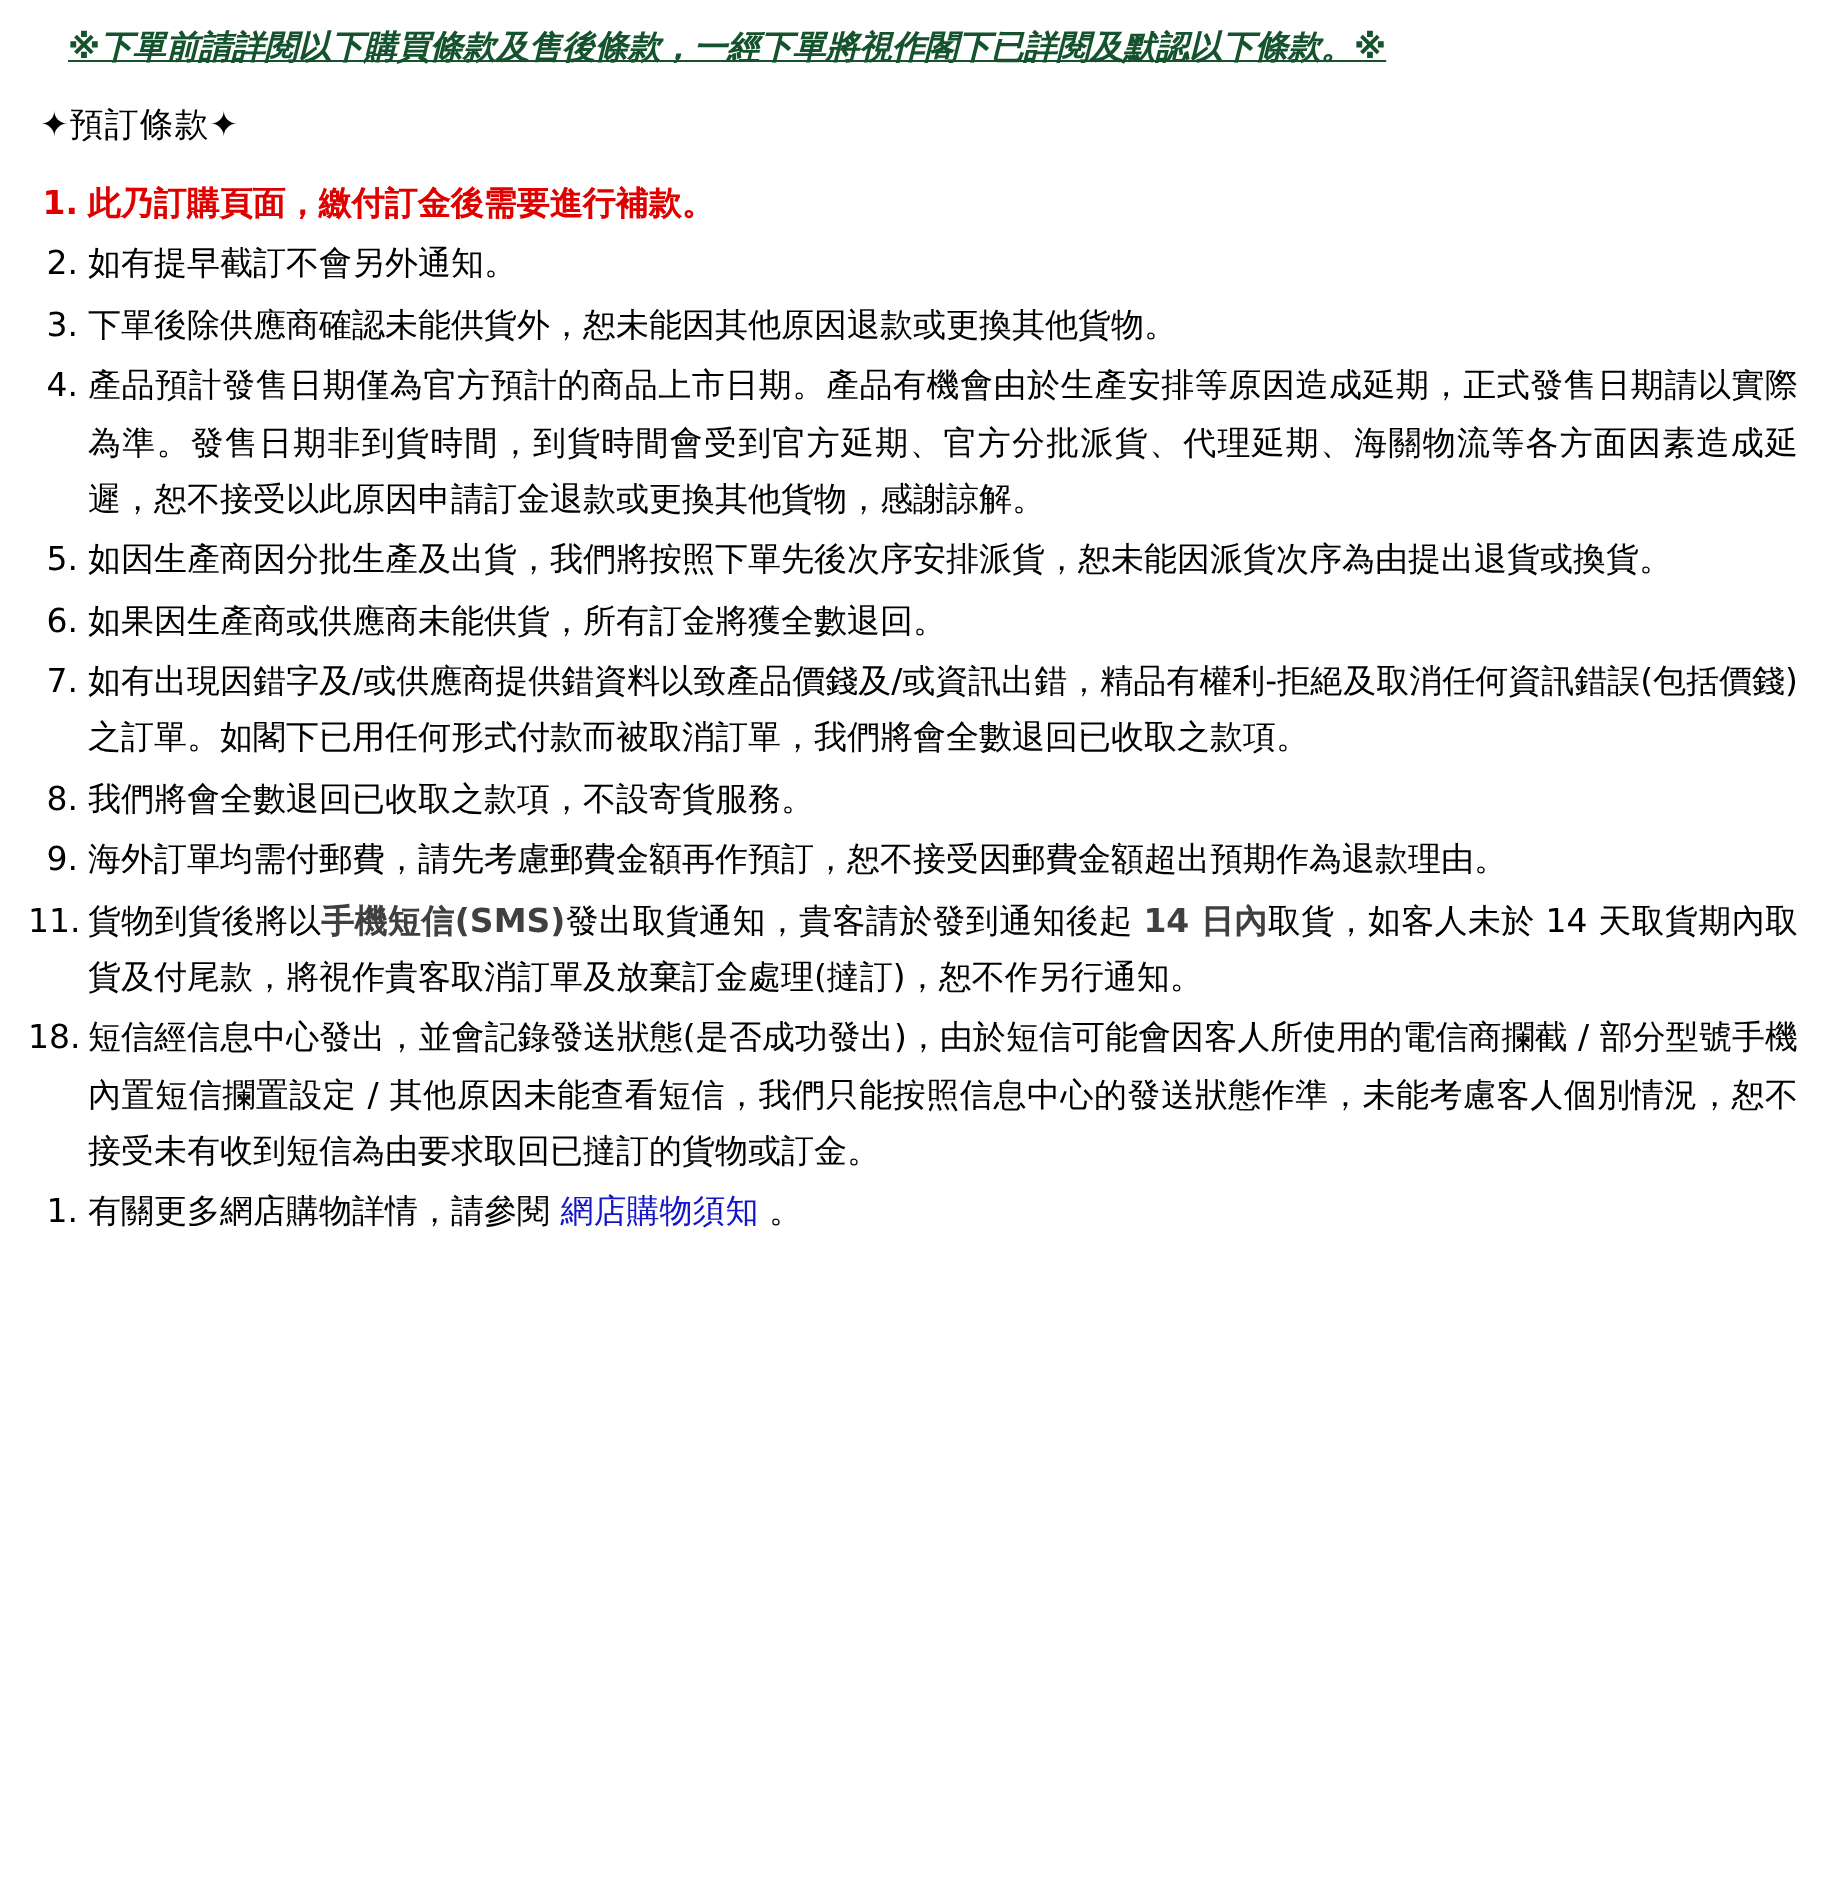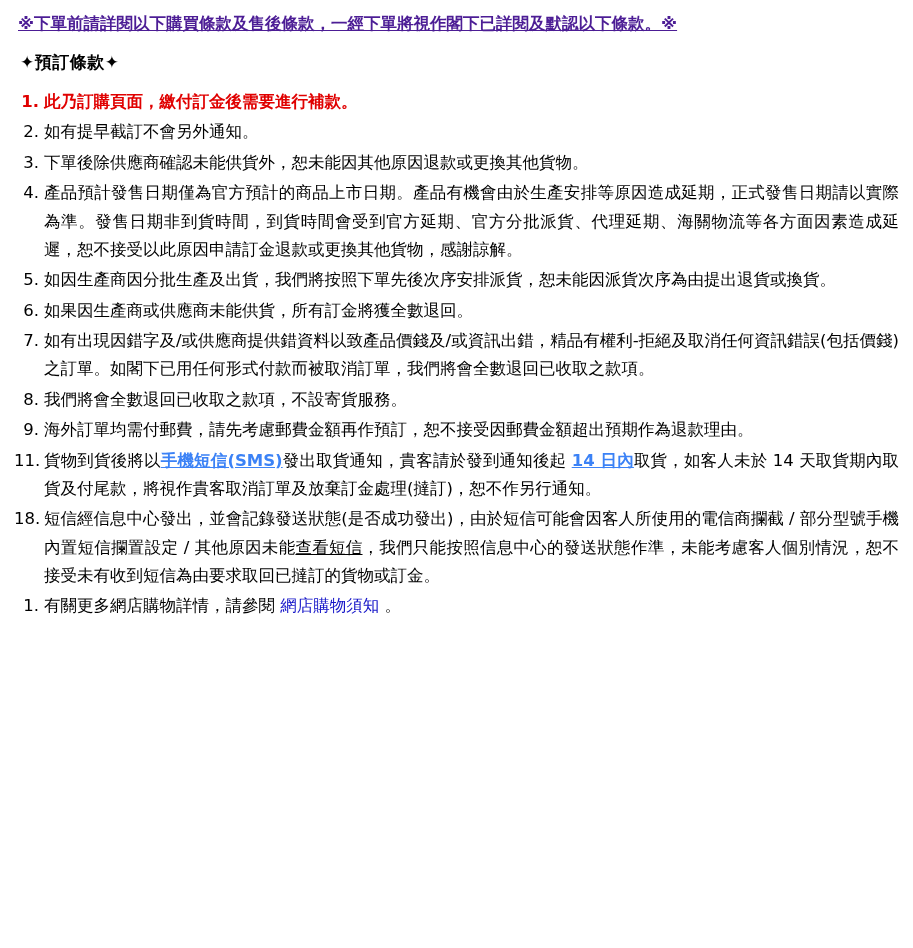--- a/index.html
+++ b/index.html
@@ -13,31 +13,32 @@
     font-family: "DejaVu Sans", "Liberation Sans", sans-serif;
     color: #000000;
     -webkit-font-smoothing: antialiased;
   }
   .page {
     width: 913px;
     box-sizing: border-box;
     padding: 10px 14px 8px 14px;
   }
   .notice {
-    color: #4c1d95;
+    color: #14532d;
     font-weight: bold;
     font-size: 16.5px;
     text-decoration: underline;
     letter-spacing: 0px;
     line-height: 1.4;
-    margin: 2px 0 16px 4px;
+    margin: 2px 0 16px 20px;
+    font-style: italic;
   }
   .section-title {
     font-size: 17px;
-    font-weight: bold;
+    font-weight: normal;
     margin: 0 0 14px 6px;
     letter-spacing: 0.5px;
   }
   ol.terms {
     list-style: none;
     margin: 0;
     padding: 0;
     font-size: 16.5px;
     line-height: 1.72;
   }
@@ -58,30 +59,28 @@
     flex: 1 1 auto;
     text-align: justify;
     text-justify: inter-ideograph;
   }
   li.highlight .num,
   li.highlight .body {
     color: #e00000;
     font-weight: 600;
   }
   .u-red {
-    color: #3b82f6;
-    text-decoration: underline;
+    color: #404040;
     font-weight: bold;
   }
   .u-link {
     color: #1414c8;
     cursor: pointer;
   }
   .u-black {
-    text-decoration: underline;
   }
 </style>
 </head>
 <body>
 
 <div class="page">
 
   <div class="notice">※下單前請詳閱以下購買條款及售後條款，一經下單將視作閣下已詳閱及默認以下條款。※</div>
 
   <div class="section-title">✦預訂條款✦</div>

